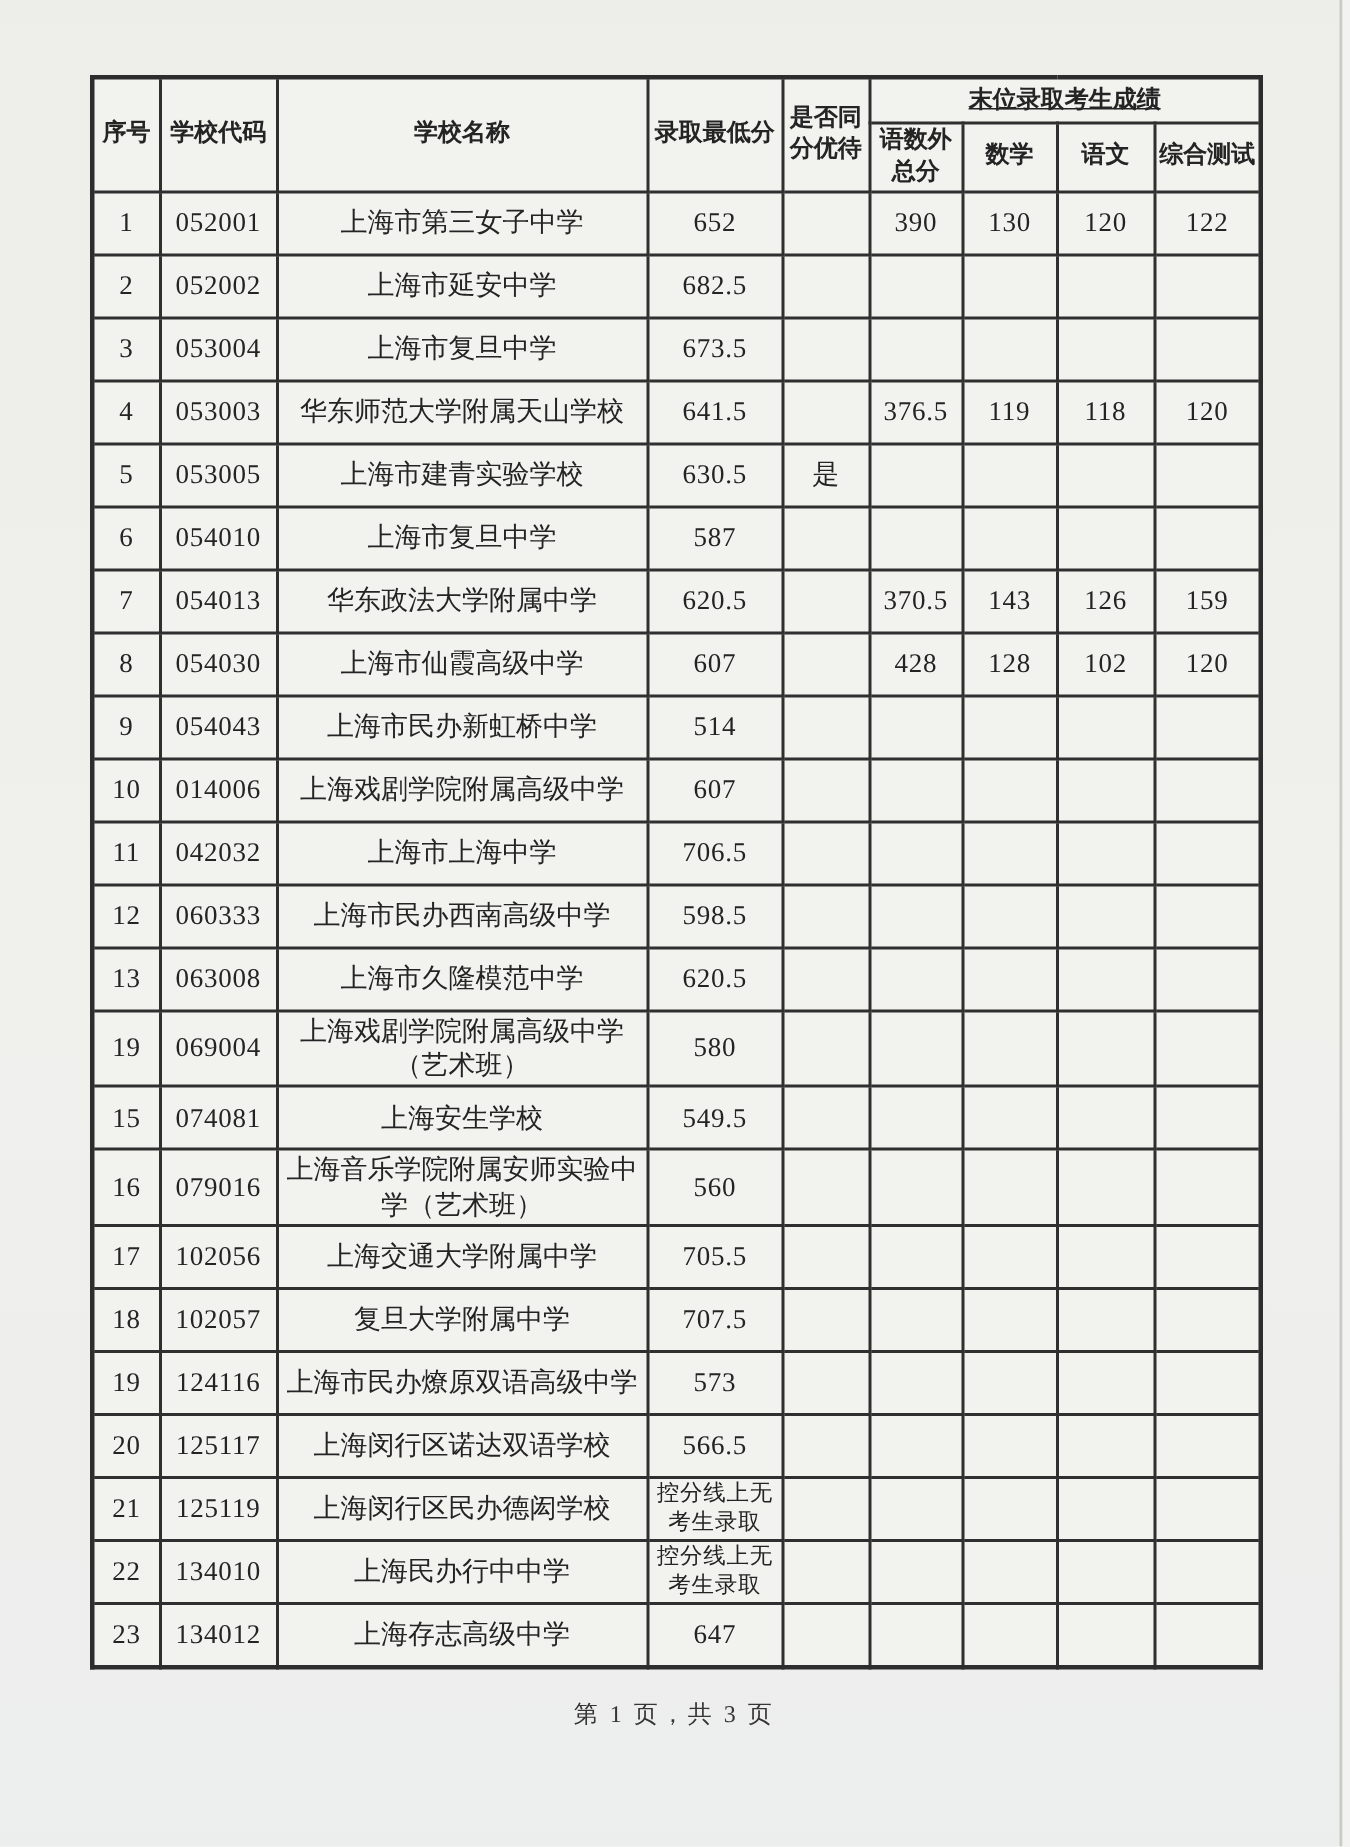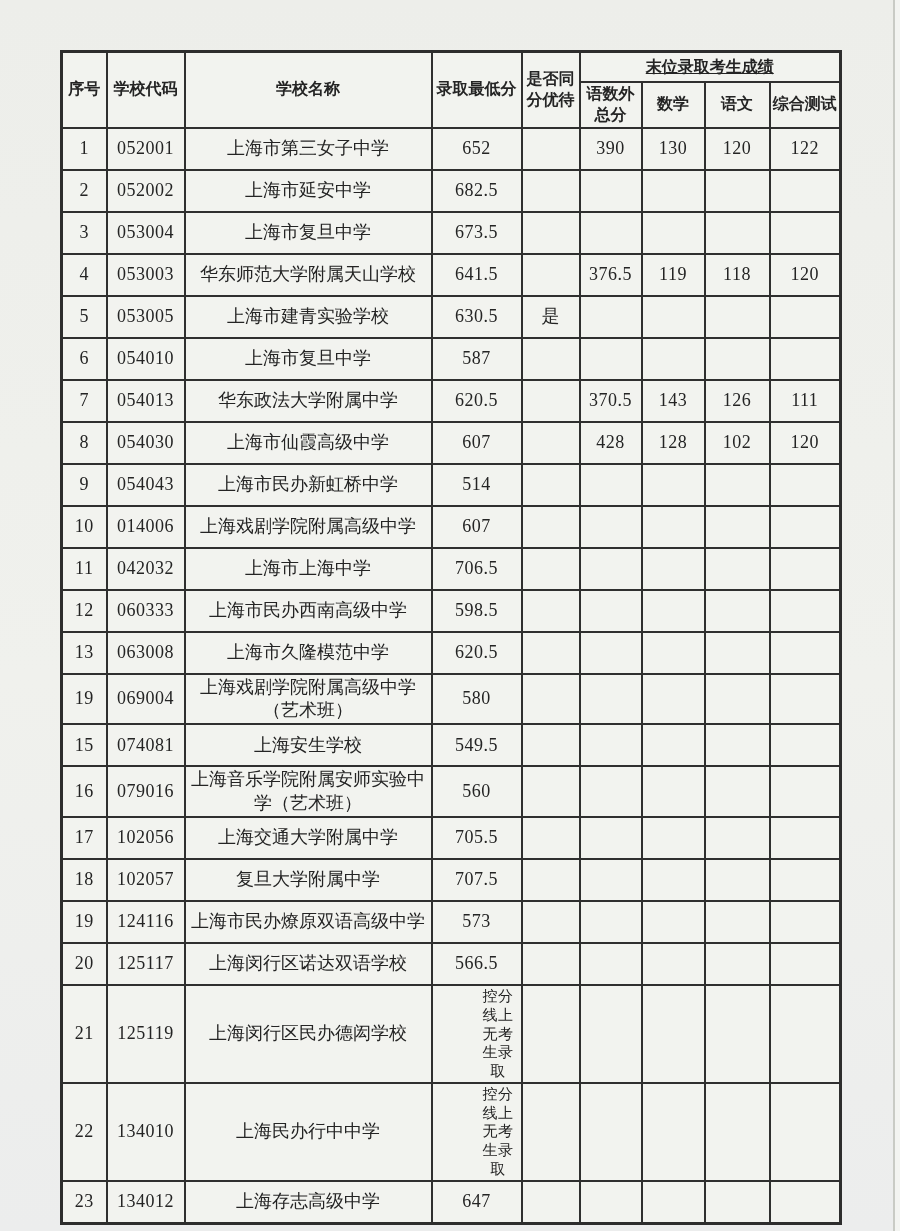--- a/index.html
+++ b/index.html
@@ -23,21 +23,21 @@
     border-collapse:collapse; border:3px solid #2d2d2d;
     background:#f2f3ef;
   }
   .score-table th, .score-table td {
     border:2px solid #2f2f2f; text-align:center; vertical-align:middle;
     padding:1px 2px; overflow:hidden; color:#242424;
   }
   .score-table th { font-size:16px; font-weight:bold; line-height:1.3; padding:1px 0; }
   .score-table thead tr.group-row th.group-cell { height:26px;text-decoration:underline; }
   .score-table td { font-size:18px; line-height:1.3; height:38px; }
-  .score-table td.note { font-size:15px; line-height:1.25;padding-left:45px; }
+  .score-table td.note { font-size:15px; line-height:1.25; }
   .score-table td[data-key="code"], .score-table td[data-key="score"],
   .score-table td[data-key="zsw"], .score-table td[data-key="math"],
   .score-table td[data-key="chi"], .score-table td[data-key="comp"],
   .score-table td[data-key="idx"] { letter-spacing:0.5px; }
 
   .footer-line {
     margin:20px 0 0 60px; width:779px; text-align:center;
     font-size:16px; color:#353535; letter-spacing:2px;
   }
 </style>
@@ -147,21 +147,21 @@
   </tr>
       <tr>
     <td data-key="idx">7</td>
     <td data-key="code">054013</td>
     <td data-key="name">华东政法大学附属中学</td>
     <td data-key="score">620.5</td>
     <td data-key="tie"></td>
     <td data-key="zsw">370.5</td>
     <td data-key="math">143</td>
     <td data-key="chi">126</td>
-    <td data-key="comp">111</td>
+    <td data-key="comp">159</td>
   </tr>
       <tr>
     <td data-key="idx">8</td>
     <td data-key="code">054030</td>
     <td data-key="name">上海市仙霞高级中学</td>
     <td data-key="score">607</td>
     <td data-key="tie"></td>
     <td data-key="zsw">428</td>
     <td data-key="math">128</td>
     <td data-key="chi">102</td>

